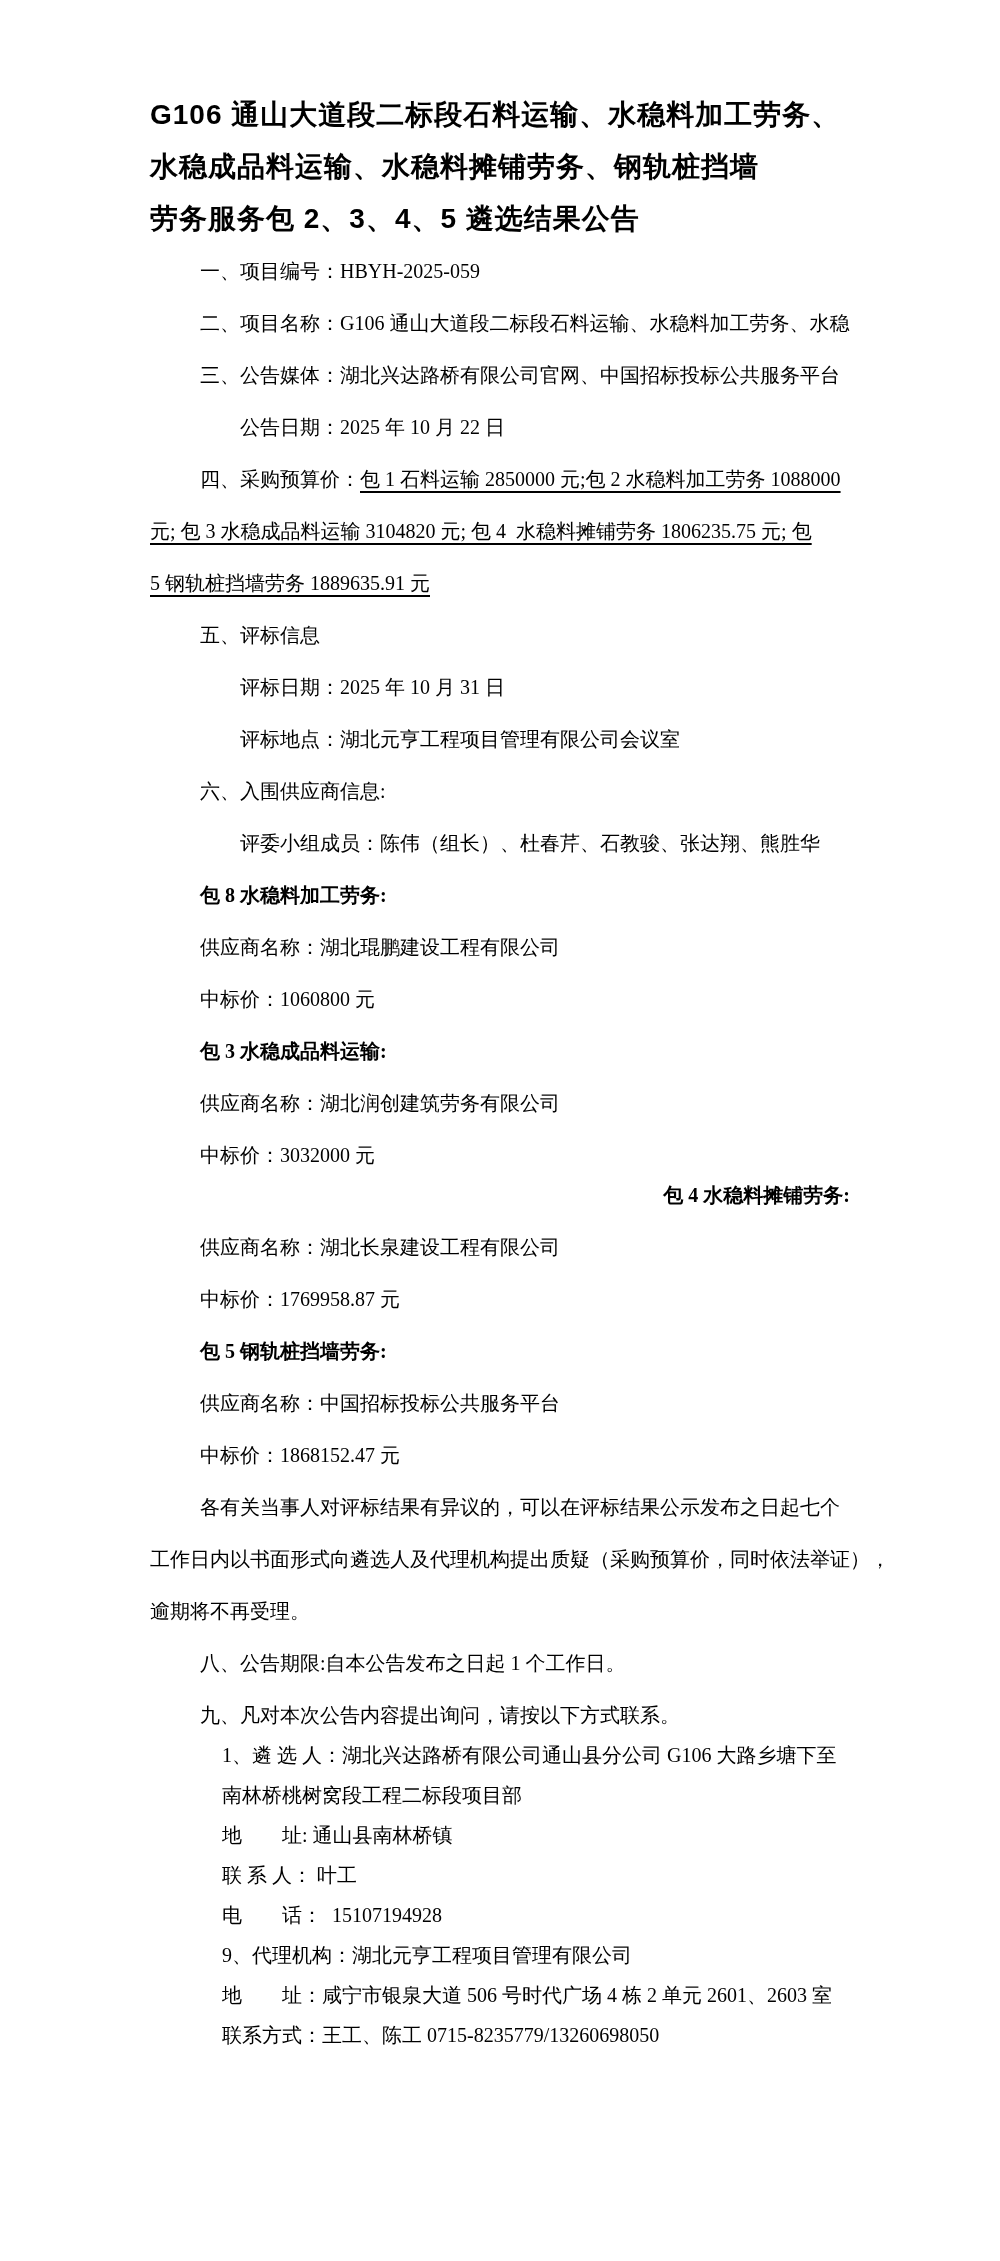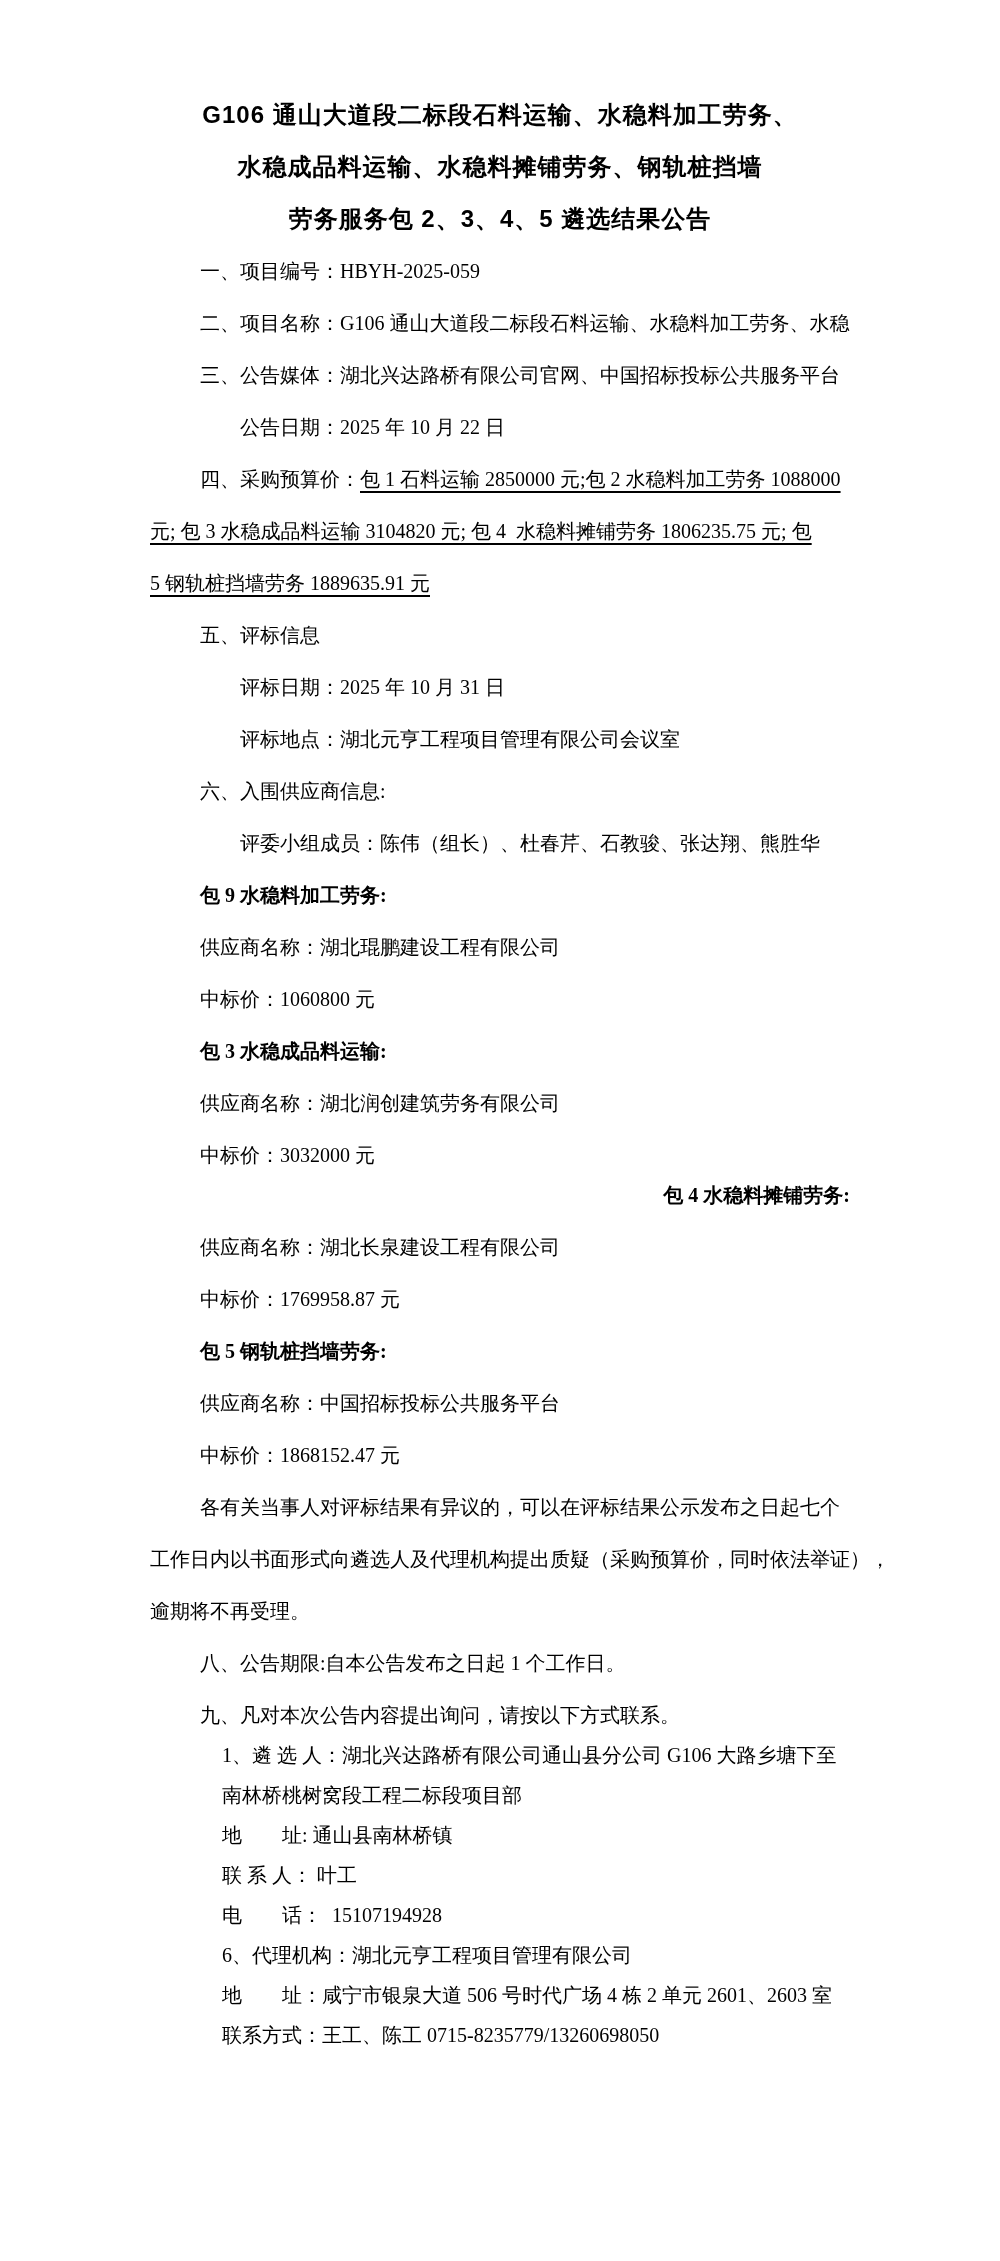--- a/index.html
+++ b/index.html
@@ -19,24 +19,24 @@
   .content {
     margin: 0 150px;
     width: 700px;
     padding-top: 89px;
     font-size: 20px;
     color: #000000;
   }
   .doc-title-line {
     font-family: "Liberation Sans", "DejaVu Sans", sans-serif;
     font-weight: bold;
-    font-size: 24px;
+    font-size: 28px;
     line-height: 52px;
     height: 52px;
-    text-align: center;
+    text-align: left;
     white-space: pre;
     letter-spacing: 1px;
   }
   .ln {
     line-height: 52px;
     height: 52px;
     white-space: pre;
   }
   .ind-num  { padding-left: 50px; }  
   .ind-sub  { padding-left: 90px; }  
@@ -74,21 +74,21 @@
     <div class="ln"><span class="ul">元; 包 3 水稳成品料运输 3104820 元; 包 4  水稳料摊铺劳务 1806235.75 元; 包</span></div>
     <div class="ln"><span class="ul">5 钢轨桩挡墙劳务 1889635.91 元</span></div>
 
     <div class="ln ind-num">五、评标信息</div>
     <div class="ln ind-sub">评标日期：2025 年 10 月 31 日</div>
     <div class="ln ind-sub">评标地点：湖北元亨工程项目管理有限公司会议室</div>
     <div class="ln ind-num">六、入围供应商信息:</div>
 
     <div class="ln ind-sub">评委小组成员：陈伟（组长）、杜春芹、石教骏、张达翔、熊胜华</div>
 
-    <div class="ln ind-num bold">包 9 水稳料加工劳务:</div>
+    <div class="ln ind-num bold">包 8 水稳料加工劳务:</div>
     <div class="ln ind-num">供应商名称：湖北琨鹏建设工程有限公司</div>
     <div class="ln ind-num">中标价：1060800 元</div>
 
     <div class="ln ind-num bold">包 3 水稳成品料运输:</div>
     <div class="ln ind-num">供应商名称：湖北润创建筑劳务有限公司</div>
     <div class="ln ind-num">中标价：3032000 元</div>
 
     <div class="ln ind-num bold tight-top">包 4 水稳料摊铺劳务:</div>
     <div class="ln ind-num">供应商名称：湖北长泉建设工程有限公司</div>
     <div class="ln ind-num">中标价：1769958.87 元</div>
@@ -104,19 +104,19 @@
     <div class="ln ind-num">八、公告期限:自本公告发布之日起 1 个工作日。</div>
 
     <div class="ln ind-num">九、凡对本次公告内容提出询问，请按以下方式联系。</div>
 
     <div class="contact">
       <div class="ln ind-contact">1、遴 选 人：湖北兴达路桥有限公司通山县分公司 G106 大路乡塘下至</div>
       <div class="ln ind-contact">南林桥桃树窝段工程二标段项目部</div>
       <div class="ln ind-contact">地　　址: 通山县南林桥镇</div>
       <div class="ln ind-contact">联 系 人： 叶工</div>
       <div class="ln ind-contact">电　　话：  15107194928</div>
-      <div class="ln ind-contact">6、代理机构：湖北元亨工程项目管理有限公司</div>
+      <div class="ln ind-contact">9、代理机构：湖北元亨工程项目管理有限公司</div>
       <div class="ln ind-contact">地　　址：咸宁市银泉大道 506 号时代广场 4 栋 2 单元 2601、2603 室</div>
       <div class="ln ind-contact">联系方式：王工、陈工 0715-8235779/13260698050</div>
     </div>
 
   </div>
 </div>
 
 </body></html>

